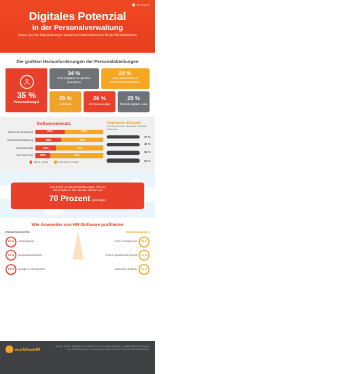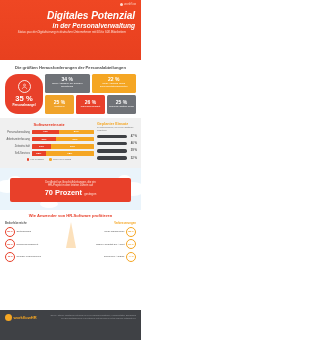--- a/index.html
+++ b/index.html
@@ -6,23 +6,23 @@
   body{
     width:141px;height:340px;overflow:hidden;
     background:#ffffff;
     font-family:"Liberation Sans", sans-serif;
     -webkit-font-smoothing:antialiased;
   }
   .poster{position:relative;width:141px;height:340px;background:#fff;}
 
   
   .header{
-    position:relative;height:60px;
+    position:relative;height:48px;
     background:linear-gradient(180deg,#ef4723 0%,#e8401f 100%);
-    padding:4px 6px 0 6px;box-sizing:border-box;text-align:right;font-style:italic;
+    padding:4px 6px 0 6px;box-sizing:border-box;text-align:center;
   }
   .brand-top{
     position:absolute;right:5px;top:3px;
     font-size:2.6px;letter-spacing:.2px;color:#ffd9cc;
     display:flex;align-items:center;gap:1px;
   }
   .brand-top .bdot{width:3px;height:3px;border-radius:50%;background:#ffd9cc;display:inline-block;}
   h1.title{
     margin:7px 0 0 0;font-size:10.2px;line-height:10.4px;font-weight:bold;color:#fff;
     letter-spacing:-.1px;
@@ -35,21 +35,21 @@
     font-size:2.9px;line-height:3.6px;color:#ffe2d8;
   }
 
   
   .sec1{padding:5px 5px 4px 5px;box-sizing:border-box;}
   .sec-head{
     text-align:center;font-size:4.1px;font-weight:bold;color:#4d4d4d;margin-bottom:3.5px;
   }
   .stats{display:flex;gap:2px;height:40px;}
   .big-card{
-    width:38px;background:#e8402a;border-radius:13px;color:#fff;
+    width:38px;background:#e8402a;border-radius:1px;color:#fff;
     display:flex;flex-direction:column;align-items:center;justify-content:center;
     padding:2px 1px;box-sizing:border-box;
   }
   .ring{
     width:11px;height:11px;border:.8px solid rgba(255,255,255,.85);border-radius:50%;
     display:flex;align-items:center;justify-content:center;margin-bottom:2px;
   }
   .ring svg{width:7px;height:7px;display:block;}
   .big-pct{font-size:7.6px;font-weight:bold;line-height:8px;}
   .big-lbl{font-size:3px;line-height:3.4px;text-align:center;margin-top:1px;font-weight:bold;}

